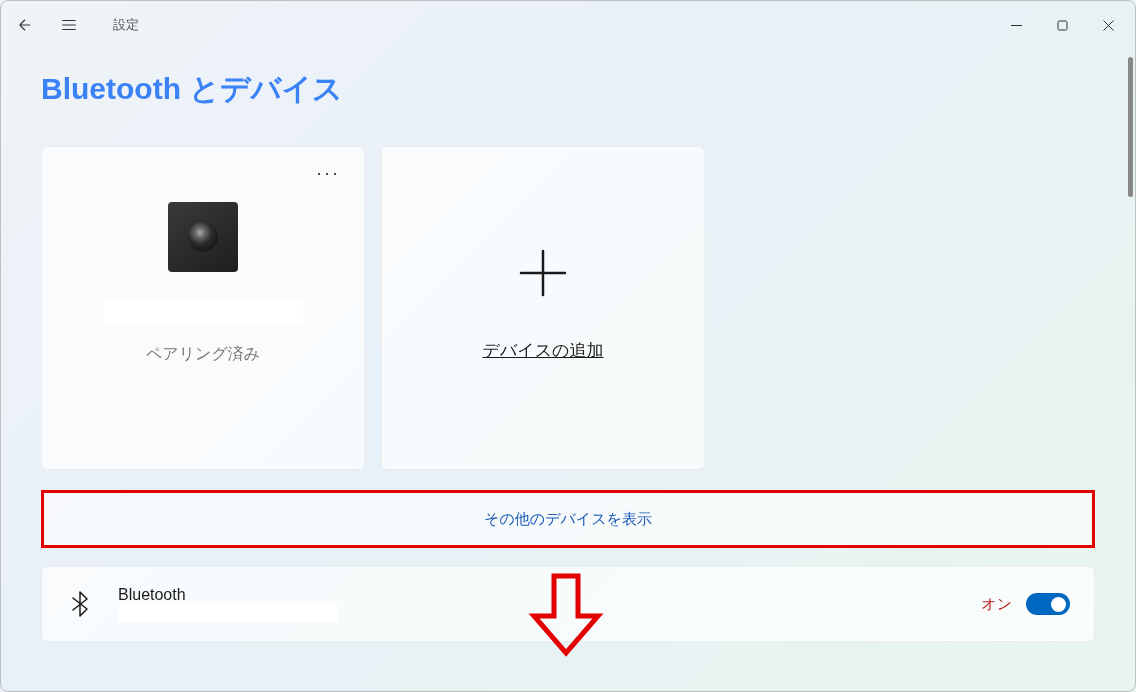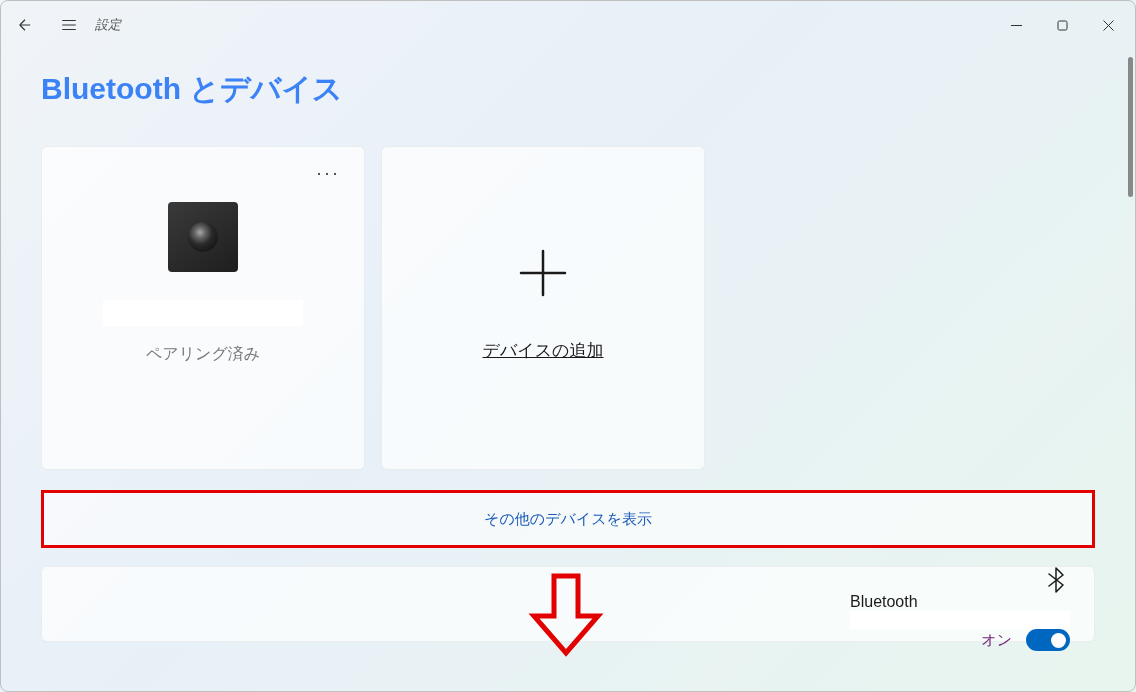--- a/index.html
+++ b/index.html
@@ -46,24 +46,23 @@
       align-items: center;
       justify-content: center;
       border: none;
       background: transparent;
       cursor: pointer;
       border-radius: 4px;
       color: #333;
     }
     
     .app-title {
-      margin-left: 2px;
+      margin-left: 20px;
       font-size: 13px;
       color: #555;
-      font-style: italic;
     }
     
     .window-controls {
       margin-left: auto;
       display: flex;
     }
     
     .win-ctrl {
       width: 46px;
       height: 32px;
@@ -195,23 +194,22 @@
       color: #1a5bb8;
     }
     
     .bt-row {
       width: 100%;
       height: 76px;
       background: rgba(255,255,255,0.7);
       border: 1px solid rgba(0,0,0,0.06);
       border-radius: 6px;
       display: flex;
-      align-items: flex-end;
+      align-items: center;
       padding: 0 24px;
-      flex-direction: column;
     }
     
     .bt-icon {
       width: 28px;
       display: flex;
       align-items: center;
       justify-content: center;
     }
     
     .bt-text {
@@ -233,21 +231,21 @@
     
     .toggle-wrap {
       margin-left: auto;
       display: flex;
       align-items: center;
       gap: 14px;
     }
     
     .toggle-label {
       font-size: 15px;
-      color: #701a75;
+      color: #b91c1c;
     }
     
     .toggle {
       width: 44px;
       height: 22px;
       background: #0067c0;
       border-radius: 11px;
       position: relative;
       cursor: pointer;
     }

